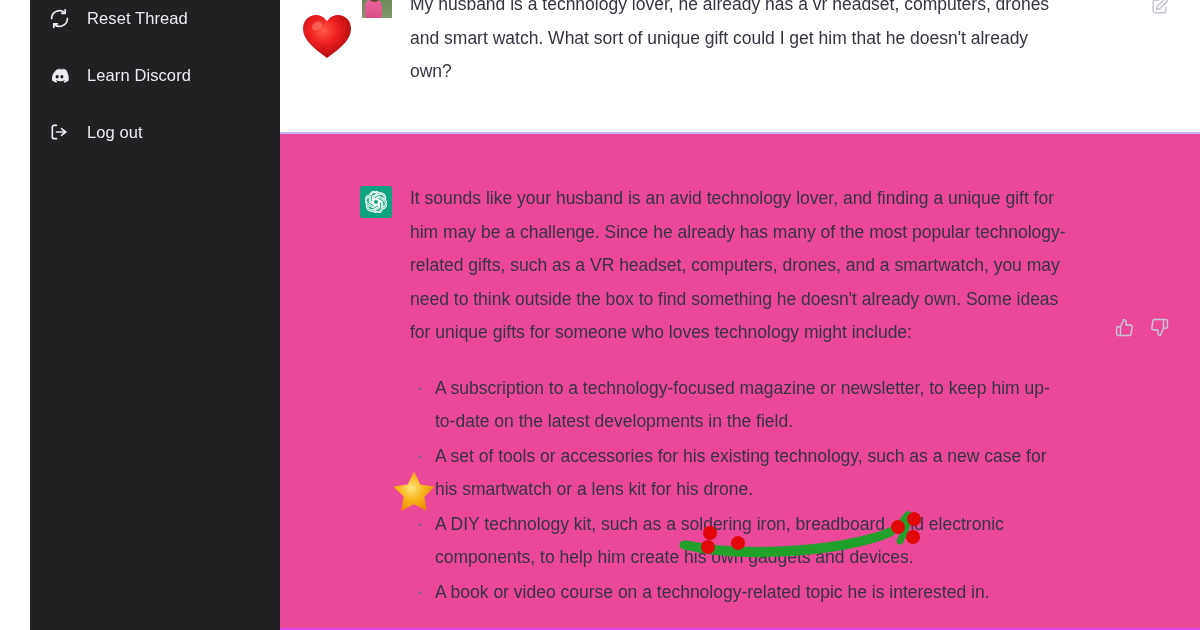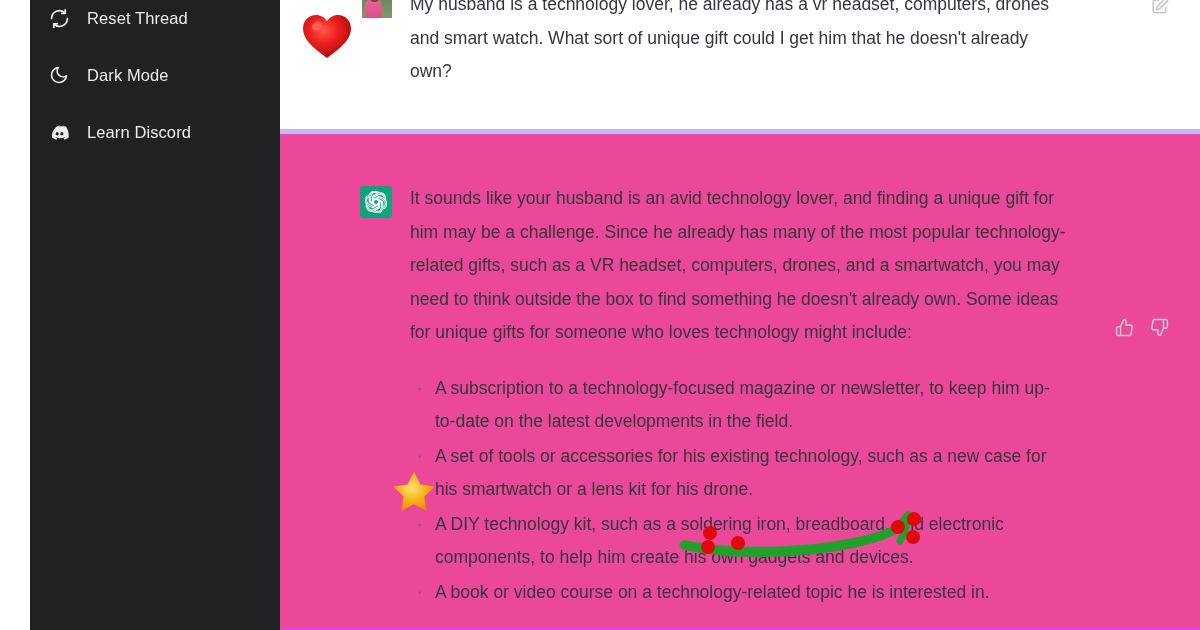--- a/index.html
+++ b/index.html
@@ -58,21 +58,21 @@
     overflow: hidden;
   }
 
   .msg {
     position: relative;
     display: flex;
     padding: 0px 0 0 0;
   }
   .msg-user {
     background: #ffffff;
-    border-bottom: 5px solid #c4b5fd;
+    border-bottom: 2px solid #c4b5fd;
     height: 134px;
   }
   .msg-assistant {
     background: #ec4899;
     border-bottom: 3px solid #d946ef;
     min-height: 497px;
   }
   .msg-inner {
     display: flex;
     width: 100%;
@@ -197,39 +197,41 @@
         <svg width="21" height="21" viewBox="0 0 24 24" fill="none" stroke="#ececf1" stroke-width="2" stroke-linecap="round" stroke-linejoin="round">
           <path d="M3 12a9 9 0 0 1 15.5-6.2"></path>
           <path d="M21 12a9 9 0 0 1-15.5 6.2"></path>
           <polyline points="18.5 2 18.5 6 14.5 6"></polyline>
           <polyline points="5.5 22 5.5 18 9.5 18"></polyline>
         </svg>
       </span>
       <span class="nav-label">Reset Thread</span>
     </div>
 
-    <div class="nav-item" style="margin-top:17px">
-      <span class="nav-icon">
-        <svg width="20" height="20" viewBox="0 0 24 24" fill="none" stroke="#ececf1" stroke-width="2" stroke-linecap="round" stroke-linejoin="round">
-          <path d="M21 12.79A9 9 0 1 1 11.21 3 7 7 0 0 0 21 12.79z"></path>
-        </svg>
-      </span>
-      <span class="nav-label">Dark Mode</span>
-    </div>
 
     <div class="nav-item" style="margin-top:17px">
       <span class="nav-icon">
         <svg width="21" height="21" viewBox="0 0 24 24" fill="#ececf1">
           <path d="M19.54 5.34A16.1 16.1 0 0 0 15.6 4.1l-.2.37a14.9 14.9 0 0 1 3.5 1.4 12.6 12.6 0 0 0-9.8 0 14.9 14.9 0 0 1 3.5-1.4l-.2-.37a16.1 16.1 0 0 0-3.94 1.24C3.9 9.57 3.1 13.68 3.5 17.73a16.2 16.2 0 0 0 4.9 2.47l.97-1.58a10.6 10.6 0 0 1-1.7-.8l.42-.33a11.6 11.6 0 0 0 9.82 0l.42.33c-.54.32-1.1.59-1.7.8l.97 1.58a16.2 16.2 0 0 0 4.9-2.47c.47-4.68-.8-8.75-2.96-12.39zM9.3 15.37c-.95 0-1.73-.88-1.73-1.95s.76-1.95 1.73-1.95 1.75.88 1.73 1.95c0 1.07-.77 1.95-1.73 1.95zm5.4 0c-.95 0-1.73-.88-1.73-1.95s.76-1.95 1.73-1.95 1.75.88 1.73 1.95c0 1.07-.77 1.95-1.73 1.95z"></path>
         </svg>
       </span>
       <span class="nav-label">Learn Discord</span>
     </div>
 
 
+    <div class="nav-item" style="margin-top:17px">
+      <span class="nav-icon">
+        <svg width="20" height="20" viewBox="0 0 24 24" fill="none" stroke="#ececf1" stroke-width="2" stroke-linecap="round" stroke-linejoin="round">
+          <path d="M9 4H6a2 2 0 0 0-2 2v12a2 2 0 0 0 2 2h3"></path>
+          <polyline points="15 16 20 12 15 8"></polyline>
+          <line x1="20" y1="12" x2="9" y2="12"></line>
+        </svg>
+      </span>
+      <span class="nav-label">Log out</span>
+    </div>
 
   </nav>
 
   <main id="main">
 
     <article class="msg msg-user">
       <div class="msg-inner">
         <div class="avatar-col">
           <div class="avatar-user"></div>
         </div>

